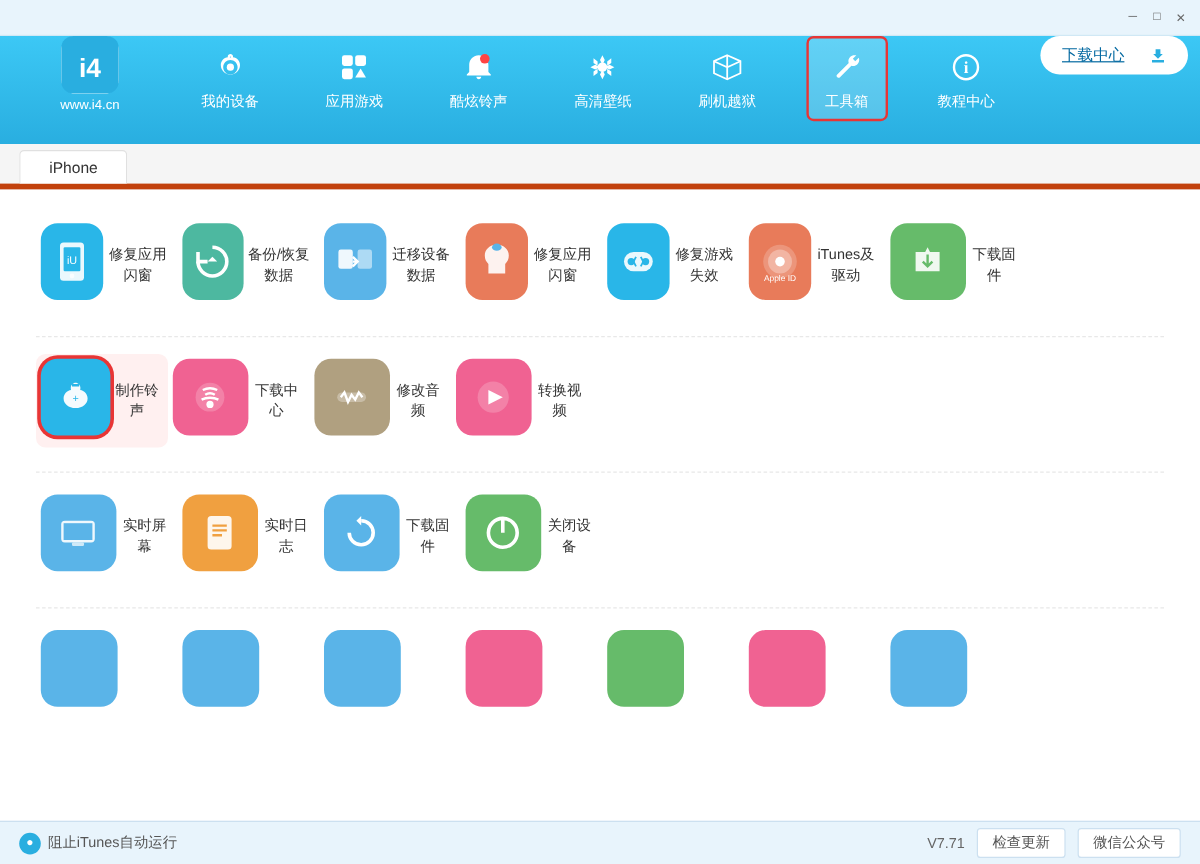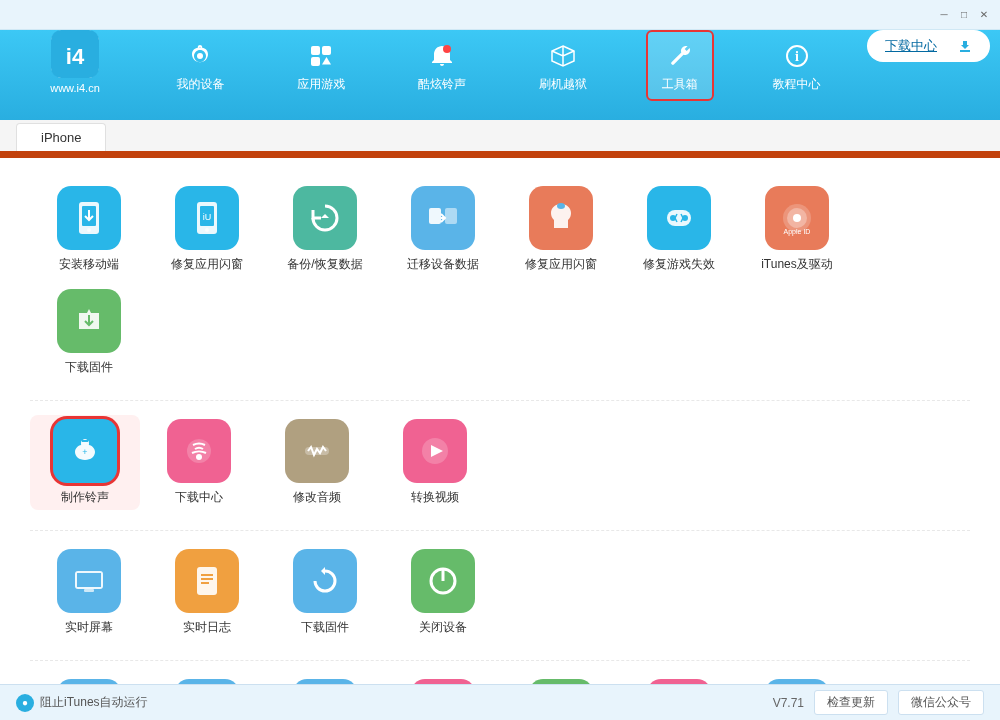--- a/index.html
+++ b/index.html
@@ -101,21 +101,21 @@
       display: flex; align-items: center; gap: 21px;
       margin-left: 10px;
       font-family: inherit;
       text-decoration: underline;
     }
 
     
     #tabbar {
       height: 38px;
       background: #f5f5f5;
-      border-bottom: 7px solid #c2410c;
+      border-bottom: 5px solid #c2410c;
       display: flex;
       align-items: flex-end;
       padding-left: 16px;
     }
     .tab {
       padding: 6px 24px;
       background: white;
       border: 1px solid #e0e0e0;
       border-bottom: none;
       border-radius: 4px 4px 0 0;
@@ -136,21 +136,21 @@
       display: flex;
       flex-wrap: wrap;
       margin-bottom: 10px;
       padding-bottom: 16px;
       border-bottom: 1px dashed #e8e8e8;
     }
     .tool-row:last-child { border-bottom: none; }
 
     .tool-item {
       display: flex;
-      flex-direction: column;
+      flex-direction: row;
       align-items: center;
       width: 110px;
       margin: 8px 4px;
       cursor: pointer;
     }
 
     .tool-icon-wrap {
       width: 64px; height: 64px;
       border-radius: 14px;
       display: flex; align-items: center; justify-content: center;
@@ -260,20 +260,29 @@
     <div class="nav-item">
       <div class="nav-icon">
         <svg width="28" height="28" viewBox="0 0 28 28" fill="white">
           <path d="M14 4c-4.4 0-8 3.6-8 8v6l-2 2v1h20v-1l-2-2v-6c0-4.4-3.6-8-8-8zm0 20c1.1 0 2-.9 2-2h-4c0 1.1.9 2 2 2z"></path>
           <circle cx="19" cy="7" r="4" fill="#f44"></circle>
         </svg>
       </div>
       <span class="nav-label">酷炫铃声</span>
     </div>
 
+    <div class="nav-item">
+      <div class="nav-icon">
+        <svg width="28" height="28" viewBox="0 0 28 28" fill="white">
+          <circle cx="14" cy="14" r="4" fill="white"></circle>
+          <path d="M14 4 L16 8 L14 12 L12 8 Z M14 16 L16 20 L14 24 L12 20 Z M4 14 L8 12 L12 14 L8 16 Z M16 14 L20 12 L24 14 L20 16 Z M6.6 6.6 L10 9.2 L10 12.8 L6.6 10.4 Z M18 9.2 L21.4 6.6 L21.4 10.4 L18 12.8 Z M10 15.2 L10 18.8 L6.6 21.4 L6.6 17.6 Z M18 15.2 L21.4 17.6 L21.4 21.4 L18 18.8 Z"></path>
+        </svg>
+      </div>
+      <span class="nav-label">高清壁纸</span>
+    </div>
 
     <div class="nav-item">
       <div class="nav-icon">
         <svg width="28" height="28" viewBox="0 0 28 28" fill="white">
           <path d="M14 4 L25 9 L25 19 L14 24 L3 19 L3 9 Z" stroke="white" stroke-width="1.5" fill="none"></path>
           <path d="M14 4 L14 24 M3 9 L14 14 L25 9" stroke="white" stroke-width="1.5" fill="none"></path>
         </svg>
       </div>
       <span class="nav-label">刷机越狱</span>
     </div>
@@ -305,31 +314,20 @@
       </svg>
   </button>
 </div>
 
 <div id="tabbar">
   <div class="tab">iPhone</div>
 </div>
 
 <div id="main">
 <div class="tool-row">
-      <div class="tool-item">
-        <div class="tool-icon-wrap" style="background: rgb(41, 182, 232);">
-          <svg width="36" height="36" viewBox="0 0 36 36">
-            <rect x="8" y="2" width="20" height="32" rx="3" fill="white" opacity="0.9"></rect>
-            <rect x="11" y="6" width="14" height="20" rx="1" fill="#29b6e8"></rect>
-            <circle cx="18" cy="30" r="2" fill="white" opacity="0.7"></circle>
-            <path d="M14 16 L18 20 L22 16 M18 10 L18 20" stroke="white" stroke-width="2" fill="none"></path>
-          </svg>
-        </div>
-        <span class="tool-label">安装移动端</span>
-      </div>
       <div class="tool-item">
         <div class="tool-icon-wrap" style="background: rgb(41, 182, 232);">
           <svg width="36" height="36" viewBox="0 0 36 36">
             <rect x="8" y="2" width="20" height="32" rx="3" fill="white" opacity="0.9"></rect>
             <rect x="11" y="6" width="14" height="20" rx="1" fill="#29b6e8"></rect>
             <circle cx="18" cy="30" r="2" fill="white" opacity="0.7"></circle>
             <text x="18" y="20" text-anchor="middle" font-size="9" fill="white" font-family="Arial">iU</text>
           </svg>
         </div>
         <span class="tool-label">修复应用闪窗</span>

